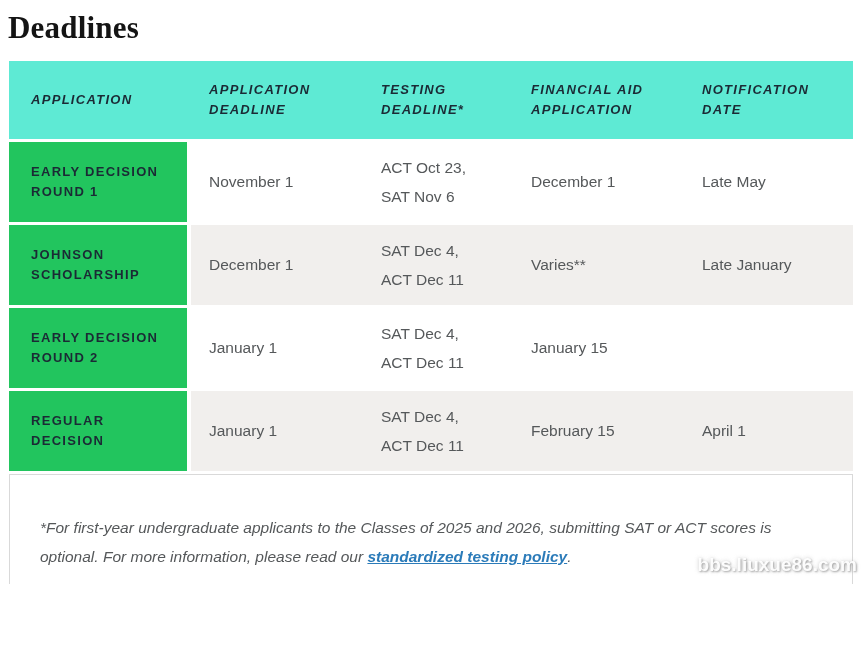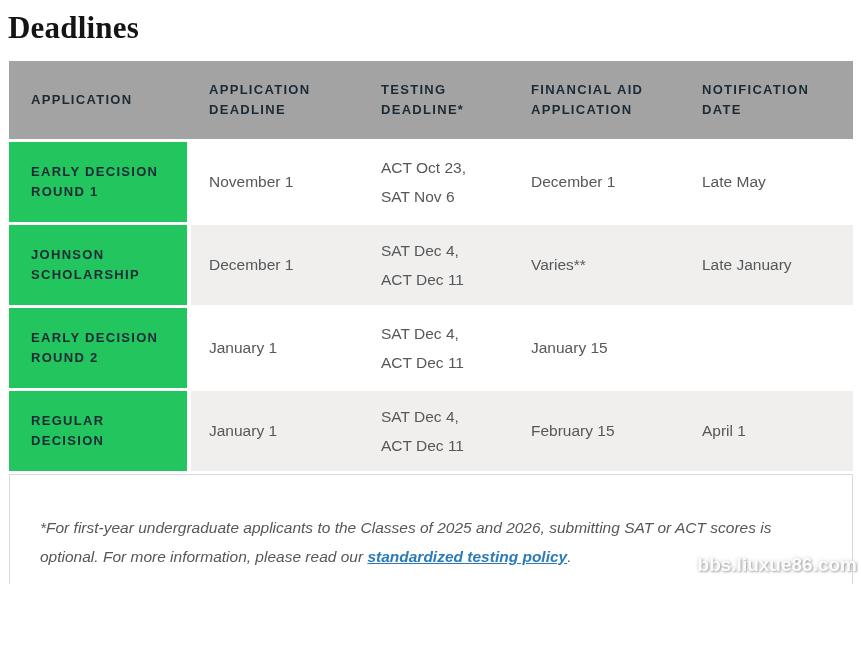--- a/index.html
+++ b/index.html
@@ -18,22 +18,23 @@
     color: #141414;
     padding: 10px 0 0 8px;
     letter-spacing: 0.2px;
   }
   .deadlines-table {
     margin: 15px 8px 0 9px;
     width: 844px;
   }
   .trow { display: flex; }
   .thead {
-    background: #a3a3a3;
+    background: #5eead4;
     height: 78px;
+    font-style: italic;
   }
   .brow {
     margin-top: 3px;
     height: 80px;
   }
   .cell {
     display: flex;
     flex-direction: column;
     justify-content: center;
   }

